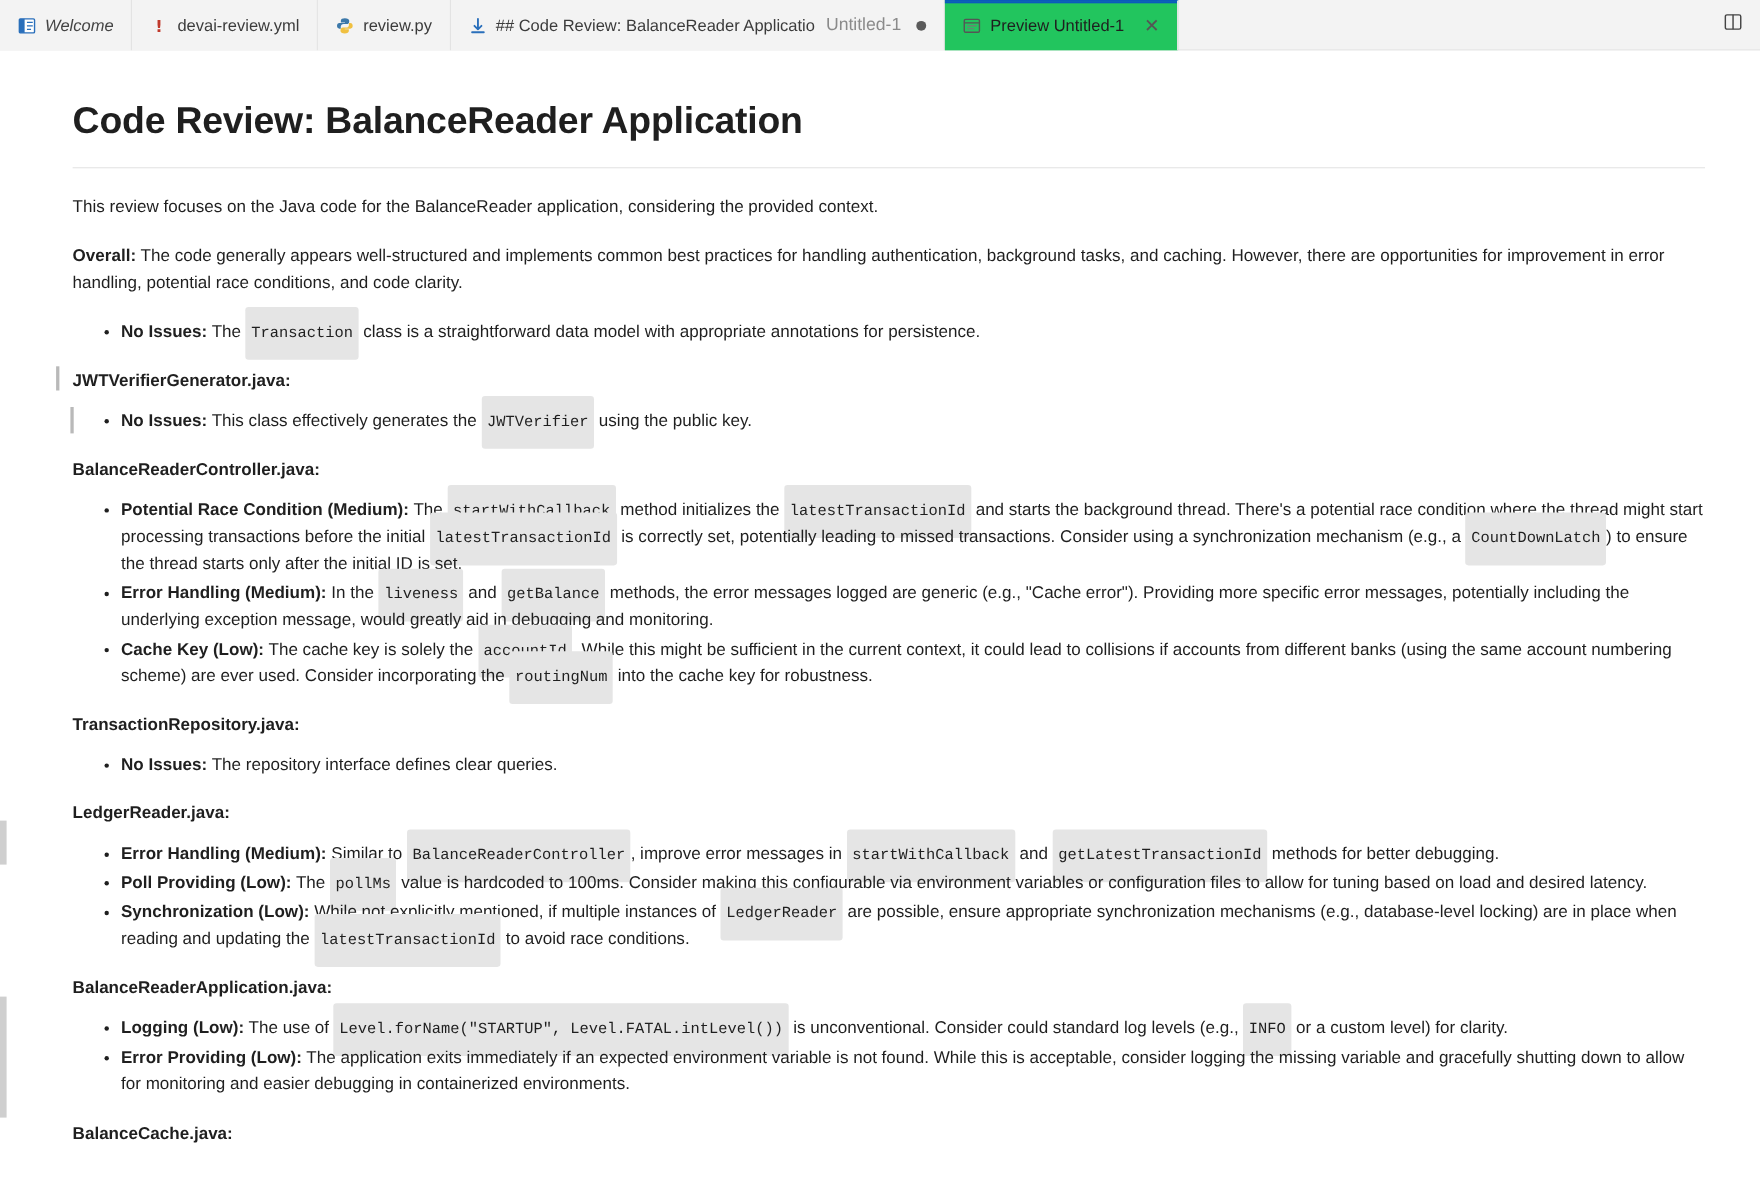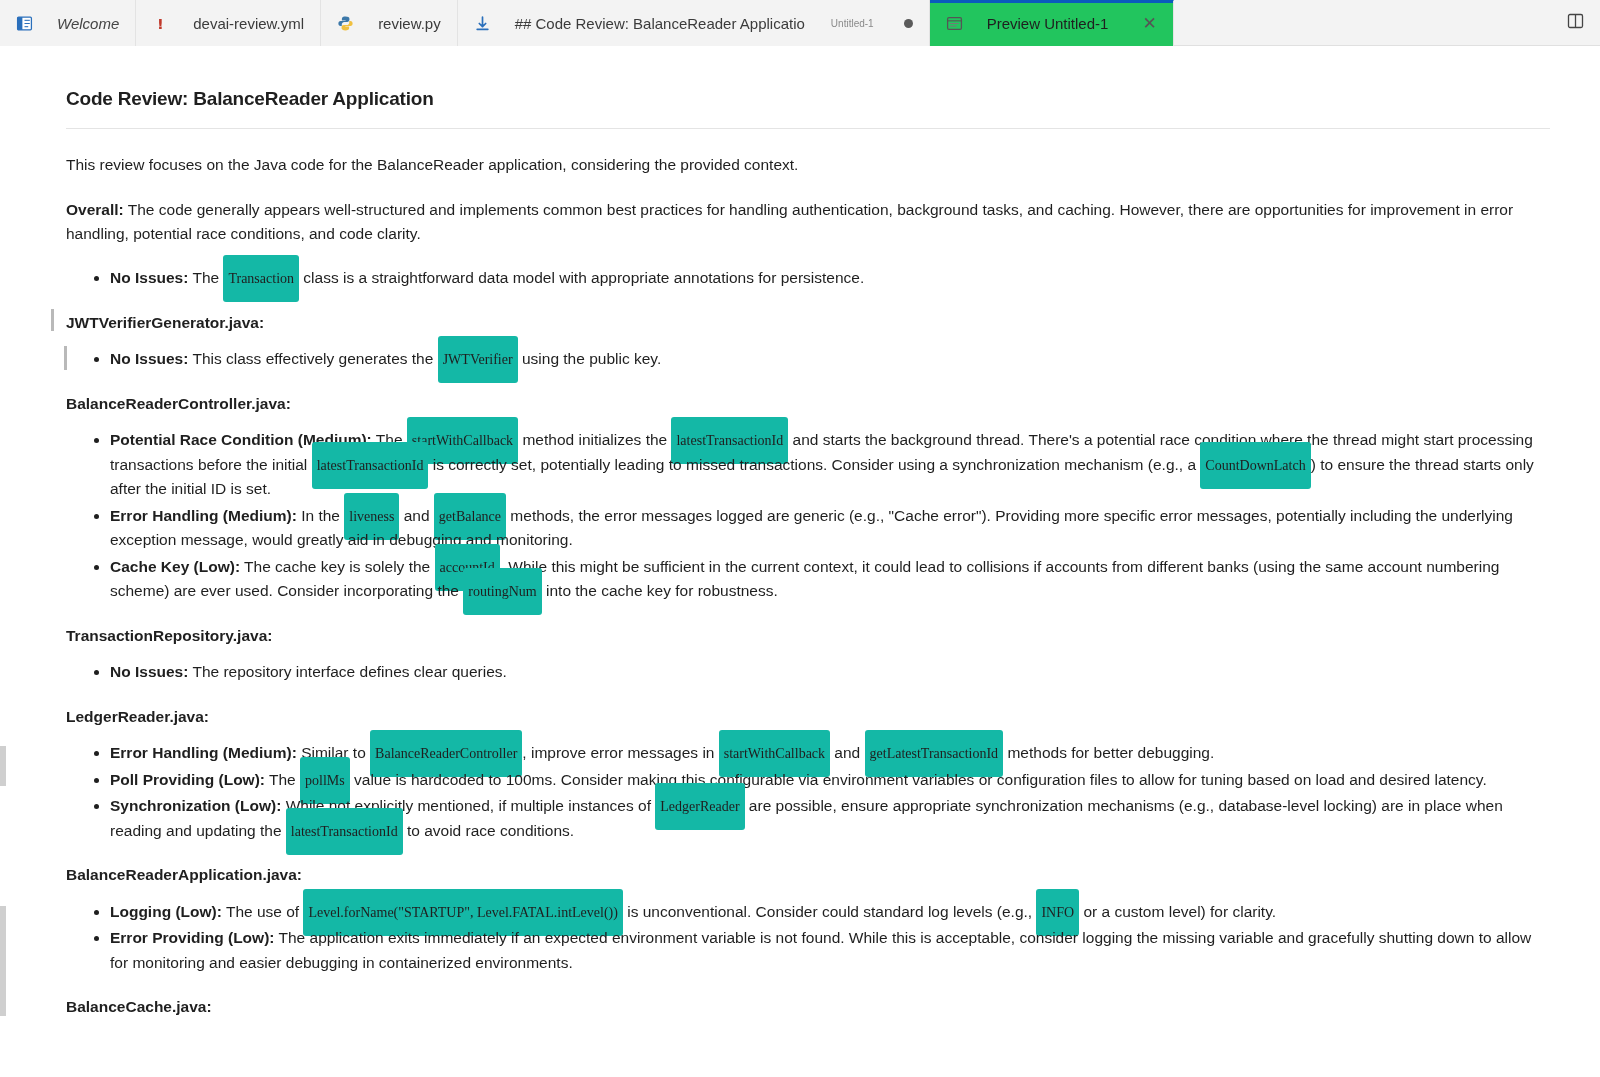--- a/index.html
+++ b/index.html
@@ -16,21 +16,21 @@
     display: flex;
     align-items: stretch;
     height: 46px;
     background: #f3f3f3;
     border-bottom: 1px solid #e0e0e0;
     position: relative;
   }
   .tab {
     display: flex;
     align-items: center;
-    gap: 24px;
+    gap: 8px;
     padding: 0 16px;
     height: 46px;
     border-right: 1px solid #e3e3e3;
     font-size: 15px;
     color: #3b3b3b;
     white-space: nowrap;
     cursor: pointer;
     background: #f3f3f3;
     position: relative;
   }
@@ -42,21 +42,21 @@
   .tab.active::before {
     content: "";
     position: absolute;
     left: 0; right: 0; top: 0;
     height: 2px;
     background: #0a5bbd;
   }
   .tab .tab-label { font-size: 15px; }
   .tab.welcome .tab-label { font-style: italic; color: #444; }
   .tab .tab-sub {
-    font-size: 10px;
+    font-size: 16px;
     color: #8a8a8a;
     margin-left: 2px;
   }
   .tab .dot {
     width: 9px; height: 9px;
     border-radius: 50%;
     background: #5a5a5a;
     display: inline-block;
     margin-left: 6px;
   }
@@ -83,43 +83,43 @@
     overflow: hidden;
     background: #fff;
   }
   .doc {
     padding: 28px 50px 20px 66px;
     color: #1f1f1f;
     font-size: 15.5px;
     line-height: 1.58;
   }
   h1.title {
-    font-size: 19px;
+    font-size: 34px;
     font-weight: bold;
     margin: 10px 0 14px 0;
     letter-spacing: -0.2px;
   }
   .rule {
     border: none;
     border-top: 1px solid #e4e4e4;
     margin: 0 0 24px 0;
   }
   p.para { margin: 0 0 20px 0; }
   p.sect { margin: 0 0 12px 0; font-weight: bold; }
   ul.items {
     margin: 0 0 20px 0;
     padding-left: 44px;
     list-style: disc;
   }
   ul.items li { margin: 0 0 2px 0; }
   b, strong { font-weight: bold; }
   code.inline {
-    font-family: Liberation Serif, serif;
+    font-family: Liberation Mono, monospace;
     font-size: 14px;
-    background: #14b8a6;
+    background: #e5e5e5;
     border-radius: 3px;
     padding: 16px 5px;
     color: #1f1f1f;
     white-space: nowrap;
   }
   
   .marker-sect {
     position: relative;
   }
   .marker-sect::before {

